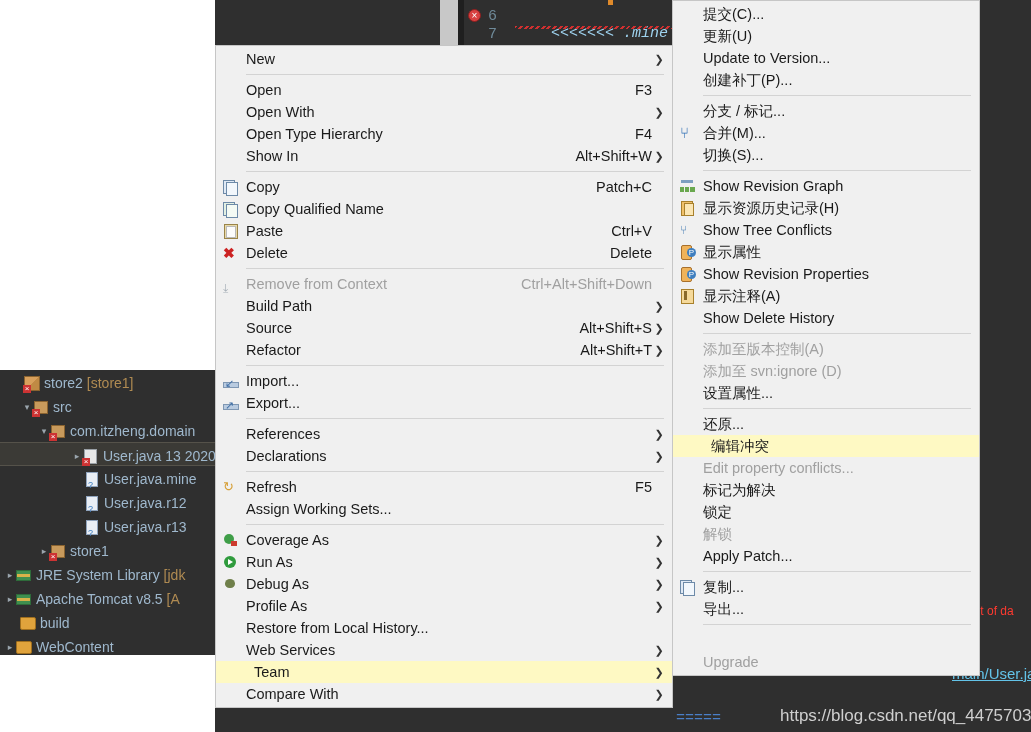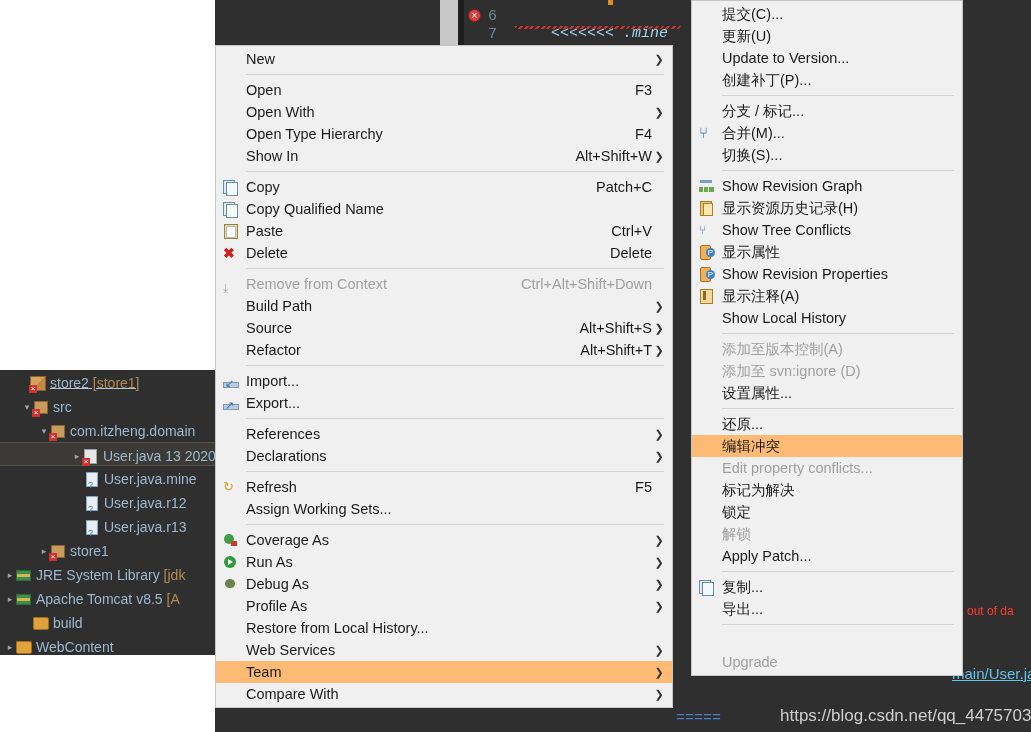--- a/index.html
+++ b/index.html
@@ -103,31 +103,31 @@
   }
   .mi {
     position: relative;
     height: 22px;
     line-height: 22px;
     display: flex;
     align-items: center;
     padding: 0 6px 0 0;
     white-space: nowrap;
   }
-  .mi.sel { background: #fdba74; }
+  .mi.sel { background: #fef9c3; gap: 8px; }
   .mi.dis { color: #a0a0a0; }
   .mi .mi-ico { width: 30px; min-width: 30px; height: 18px; position: relative; }
   .mi .mi-label { flex: 1 1 auto; }
   .mi .mi-accel { color: #1a1a1a; padding-left: 24px; }
   .mi.dis .mi-accel { color: #a0a0a0; }
   .mi .mi-arrow { width: 14px; min-width:14px; text-align: center; font-size: 11px; color: #333; }
   .sep { height: 1px; background: #d3d3d3; margin: 4px 8px 4px 30px; }
 
   #menu-main { left: 215px; top: 45px; width: 458px; }
-  #menu-team { left: 672px; top: 0px;  width: 272px; margin-left: 19px; }
+  #menu-team { left: 672px; top: 0px;  width: 308px; }
 
   
   .mic { position:absolute; left:7px; top:2px; width:15px; height:14px; }
   .mic-copy::before  { content:""; position:absolute; left:0; top:0; width:10px; height:12px; background:#dfe9f5; border:1px solid #6d8aa8;}
   .mic-copy::after   { content:""; position:absolute; left:3px; top:2px; width:10px; height:12px; background:#f2f7fc; border:1px solid #6d8aa8;}
   .mic-copyq::before { content:""; position:absolute; left:0; top:0; width:10px; height:12px; background:#e3f0e3; border:1px solid #6d8aa8;}
   .mic-copyq::after  { content:""; position:absolute; left:3px; top:2px; width:10px; height:12px; background:#f4faf4; border:1px solid #6d8aa8;}
   .mic-paste::before { content:""; position:absolute; left:1px; top:0; width:12px; height:13px; background:#e8d9a8; border:1px solid #9a8448;}
   .mic-paste::after  { content:""; position:absolute; left:3px; top:2px; width:8px; height:10px; background:#fcfcfc; border:1px solid #b9b9b9;}
   .mic-del { color:#cc2222; font-size:14px; font-weight:bold; line-height:14px; }
@@ -182,31 +182,31 @@
   <div class="code-line ln" style="left:488px; top:26px;">7</div>
 
   <div class="err-text" style="left:955px; top:604px;">is out of da</div>
   <div class="link-text" style="left:952px; top:665px;">main/User.ja</div>
   <div class="blue-eq" style="left:676px; top:710px;">=====</div>
   <div class="wm" style="left:780px; top:706px;">https://blog.csdn.net/qq_44757034</div>
 
   <div class="white-top"></div>
 
   <div class="explorer" id="explorer">
-      <div class="tree-row" style="padding-left: 18px; text-decoration: underline;"><span class="arrow"></span><span class="ico ico-proj badge-x"></span><span class="lbl lbl-blue">store2</span><span class="lbl lbl-dim"> [store1]</span></div>
+      <div class="tree-row" style="padding-left: 12px;"><span class="arrow"></span><span class="ico ico-proj badge-x"></span><span class="lbl lbl-blue">store2</span><span class="lbl lbl-dim"> [store1]</span></div>
       <div class="tree-row" style="padding-left: 21px;"><span class="arrow">▾</span><span class="ico ico-pkg badge-x"></span><span class="lbl lbl-blue">src</span></div>
       <div class="tree-row" style="padding-left: 38px;"><span class="arrow">▾</span><span class="ico ico-pkg badge-x"></span><span class="lbl lbl-blue">com.itzheng.domain</span></div>
       <div class="tree-row sel" style="padding-left: 71px;"><span class="arrow">▸</span><span class="ico ico-java badge-x"></span><span class="lbl lbl-blue">User.java 13  2020</span></div>
       <div class="tree-row" style="padding-left: 72px;"><span class="arrow"></span><span class="ico ico-file"></span><span class="lbl lbl-blue">User.java.mine</span></div>
       <div class="tree-row" style="padding-left: 72px;"><span class="arrow"></span><span class="ico ico-file"></span><span class="lbl lbl-blue">User.java.r12</span></div>
       <div class="tree-row" style="padding-left: 72px;"><span class="arrow"></span><span class="ico ico-file"></span><span class="lbl lbl-blue">User.java.r13</span></div>
       <div class="tree-row" style="padding-left: 38px;"><span class="arrow">▸</span><span class="ico ico-pkg badge-x"></span><span class="lbl lbl-blue">store1</span></div>
       <div class="tree-row" style="padding-left: 4px;"><span class="arrow">▸</span><span class="ico ico-lib"></span><span class="lbl lbl-blue">JRE System Library</span><span class="lbl lbl-dim"> [jdk</span></div>
       <div class="tree-row" style="padding-left: 4px;"><span class="arrow">▸</span><span class="ico ico-lib"></span><span class="lbl lbl-blue">Apache Tomcat v8.5</span><span class="lbl lbl-dim"> [A</span></div>
-      <div class="tree-row" style="padding-left: 21px;"><span class="arrow"></span><span class="ico ico-folder"></span><span class="lbl lbl-blue">build</span></div>
+      <div class="tree-row" style="padding-left: 8px;"><span class="arrow"></span><span class="ico ico-folder"></span><span class="lbl lbl-blue">build</span></div>
       <div class="tree-row" style="padding-left: 4px;"><span class="arrow">▸</span><span class="ico ico-folder"></span><span class="lbl lbl-blue">WebContent</span></div>
     </div>
 
   <div class="white-patch"></div>
 
   <div class="menu" id="menu-main">
       <div class="mi">
         <span class="mi-ico"></span>
         <span class="mi-label">New</span>
         <span class="mi-arrow">❯</span>
@@ -459,21 +459,21 @@
       </div>
       <div class="mi">
         <span class="mi-ico">
           <span class="mic mic-ann"></span>
         </span>
         <span class="mi-label">显示注释(A)</span>
         <span class="mi-arrow"></span>
       </div>
       <div class="mi">
         <span class="mi-ico"></span>
-        <span class="mi-label">Show Local History</span>
+        <span class="mi-label">Show Delete History</span>
         <span class="mi-arrow"></span>
       </div>
       <div class="sep"></div>
       <div class="mi dis">
         <span class="mi-ico"></span>
         <span class="mi-label">添加至版本控制(A)</span>
         <span class="mi-arrow"></span>
       </div>
       <div class="mi dis">
         <span class="mi-ico"></span>

